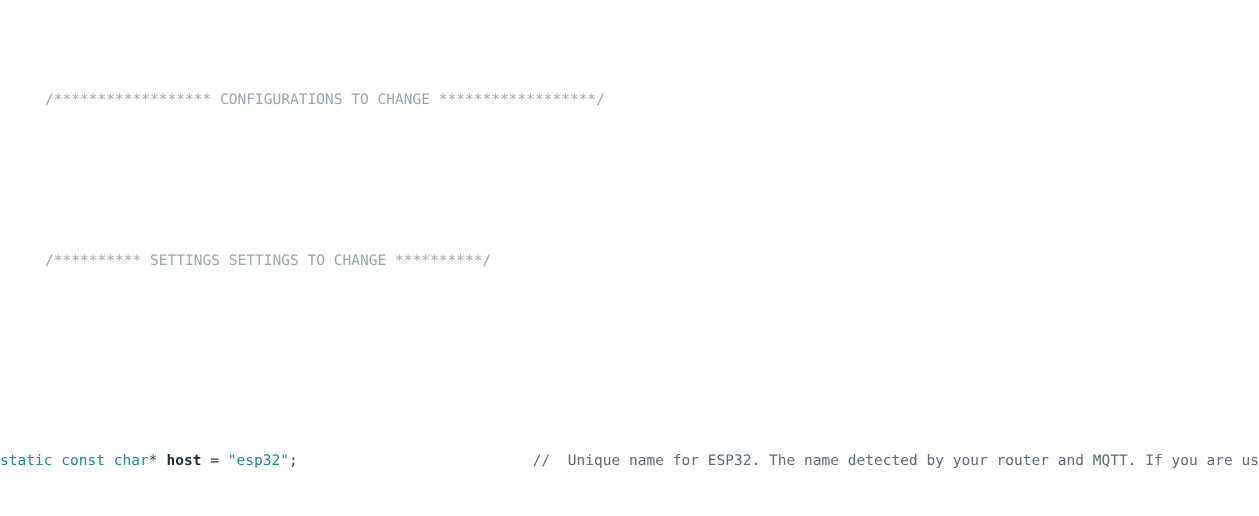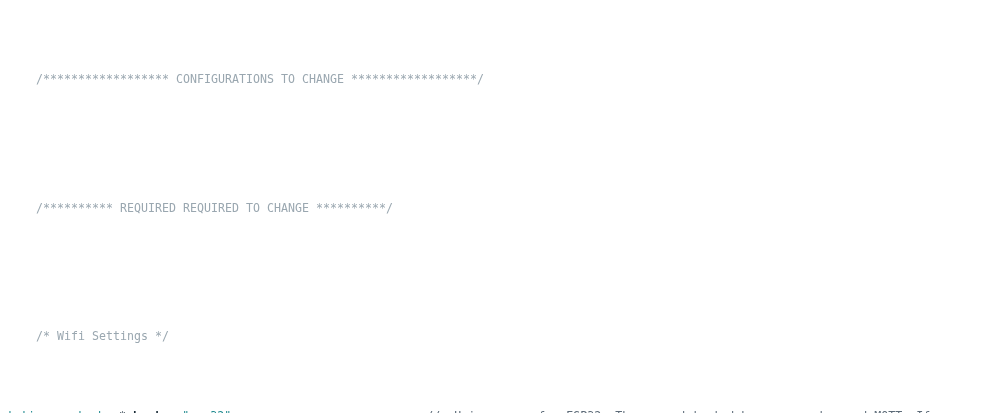--- a/index.html
+++ b/index.html
@@ -52,25 +52,24 @@
 <body>
 
 <div id="editor">
   <div class="code-area">
 
     
     <div class="line"><span class="cmt">/****************** CONFIGURATIONS TO CHANGE ******************/</span></div>
     
     <div class="line">&nbsp;</div>
     
-    <div class="line"><span class="cmt">/********** REQUIRED REQUIRED TO CHANGE **********/</span></div>
+    <div class="line"><span class="cmt">/********** SETTINGS SETTINGS TO CHANGE **********/</span></div>
     
     <div class="line">&nbsp;</div>
     
-    <div class="line"><span class="cmt">/* Wifi Settings */</span></div>
 
     
     <div class="line"><span class="kw">static</span> <span class="kw">const</span> <span class="type">char</span><span class="punct">*</span> <span class="ident">host</span><span class="punct"> = </span><span class="str">"esp32"</span><span class="punct">;</span><span class="gutter-pad" style="width:188px"></span><span class="cmt2">//  Unique name for ESP32. The name detected by your router and MQTT. If you are usi</span></div>
 
     
     
 
     
     
 

